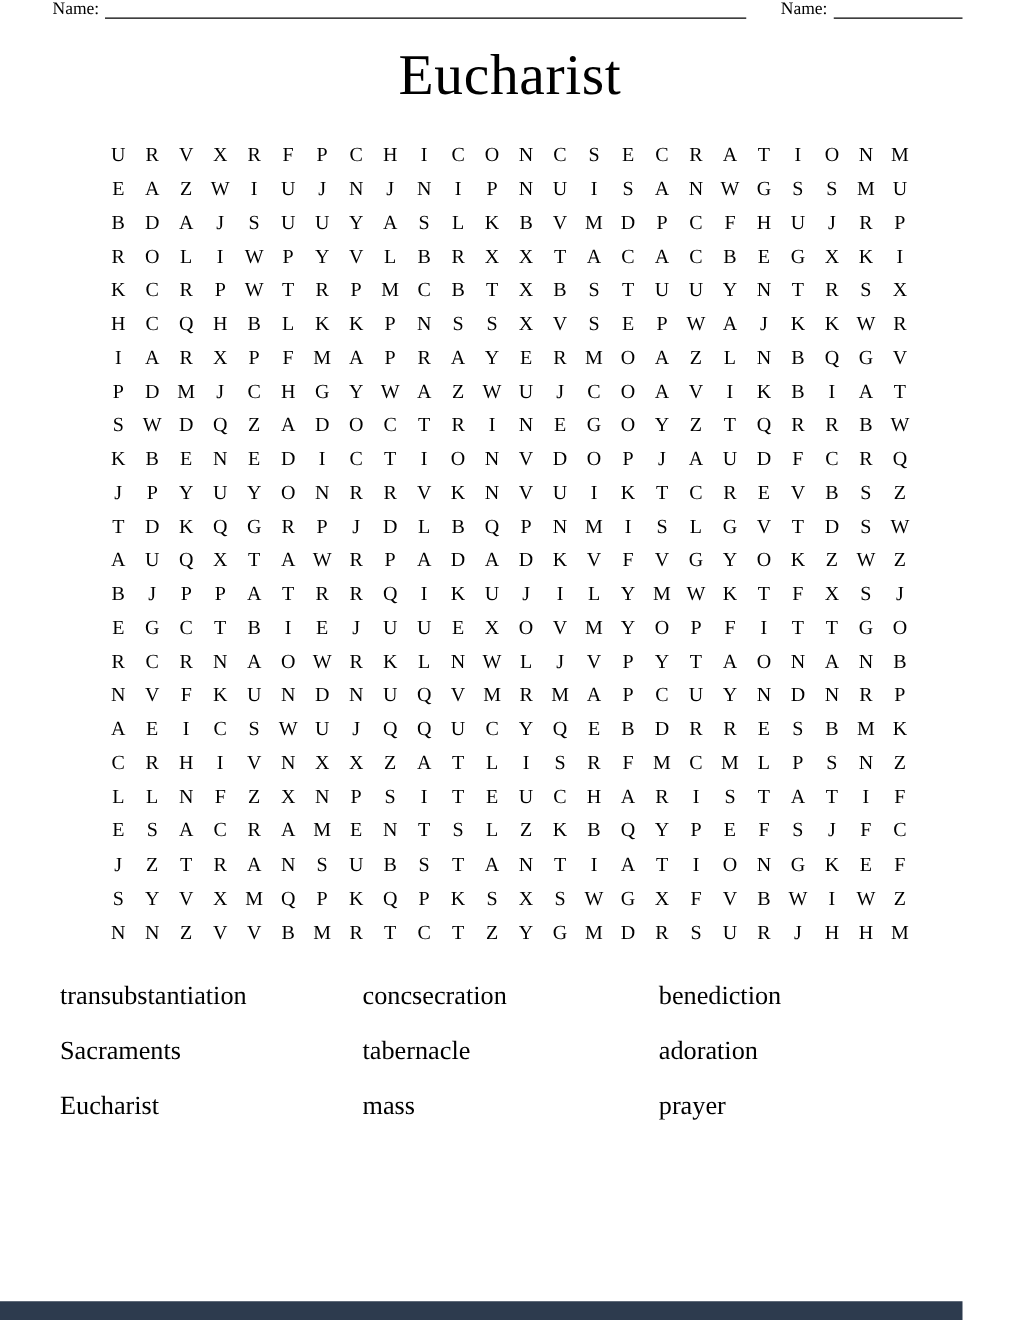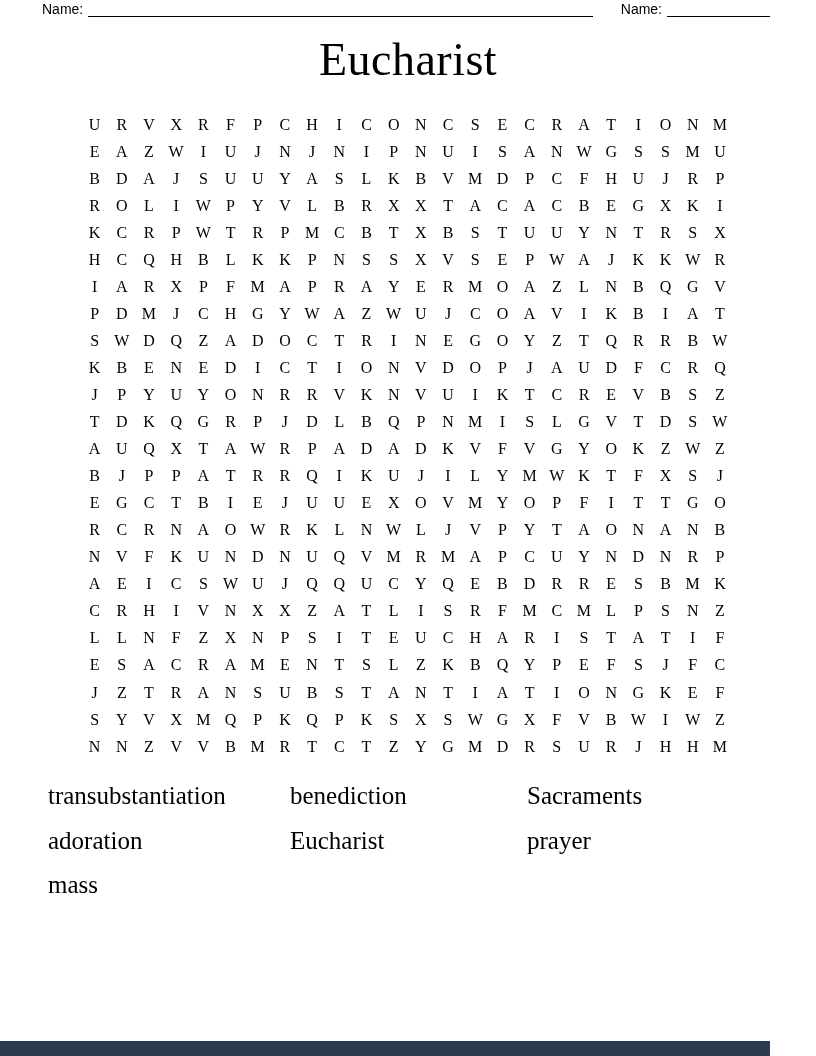--- a/index.html
+++ b/index.html
@@ -13,22 +13,22 @@
     color: #000000;
   }
   
   .header {
     position: absolute;
     left: 42px;
     right: 46px;
     top: 0px;
     height: 18px;
     display: flex;
-    align-items: center;
-    font-family: Liberation Sans, sans-serif;
+    align-items: flex-start;
+    font-family: Liberation Serif, serif;
     font-size: 14px;
     line-height: 16px;
   }
   .hdr-label { flex: 0 0 auto; padding-bottom: 1px; }
   .name-line {
     flex: 1 1 auto;
     border-bottom: 1.6px solid #000;
     height: 14px;
     margin-left: 5px;
     margin-right: 28px;
@@ -68,21 +68,21 @@
     justify-content: center;
   }
   
   .words {
     position: absolute;
     left: 48px;
     top: 774px;
     display: grid;
     grid-template-columns: 242px 237px auto;
     grid-auto-rows: 44.4px;
-    font-size: 25px;
+    font-size: 21px;
     font-family: "Liberation Serif", serif;
   }
   .word { display: flex; align-items: center; }
   
   .bottom-bar {
     position: absolute;
     left: 0;
     top: 1041px;
     width: 770px;
     height: 15px;
@@ -676,23 +676,25 @@
       <span class="cell">U</span>
       <span class="cell">R</span>
       <span class="cell">J</span>
       <span class="cell">H</span>
       <span class="cell">H</span>
       <span class="cell">M</span>
     </div>
 
   <div class="words">
       <div class="word">transubstantiation</div>
+      <div class="word">concsecration</div>
       <div class="word">benediction</div>
       <div class="word">Sacraments</div>
+      <div class="word">tabernacle</div>
       <div class="word">adoration</div>
       <div class="word">Eucharist</div>
+      <div class="word">mass</div>
       <div class="word">prayer</div>
-      <div class="word">mass</div>
     </div>
 
   <div class="bottom-bar" style="background: rgb(45, 59, 78);"></div>
 
 </div>
 
 </body></html>

